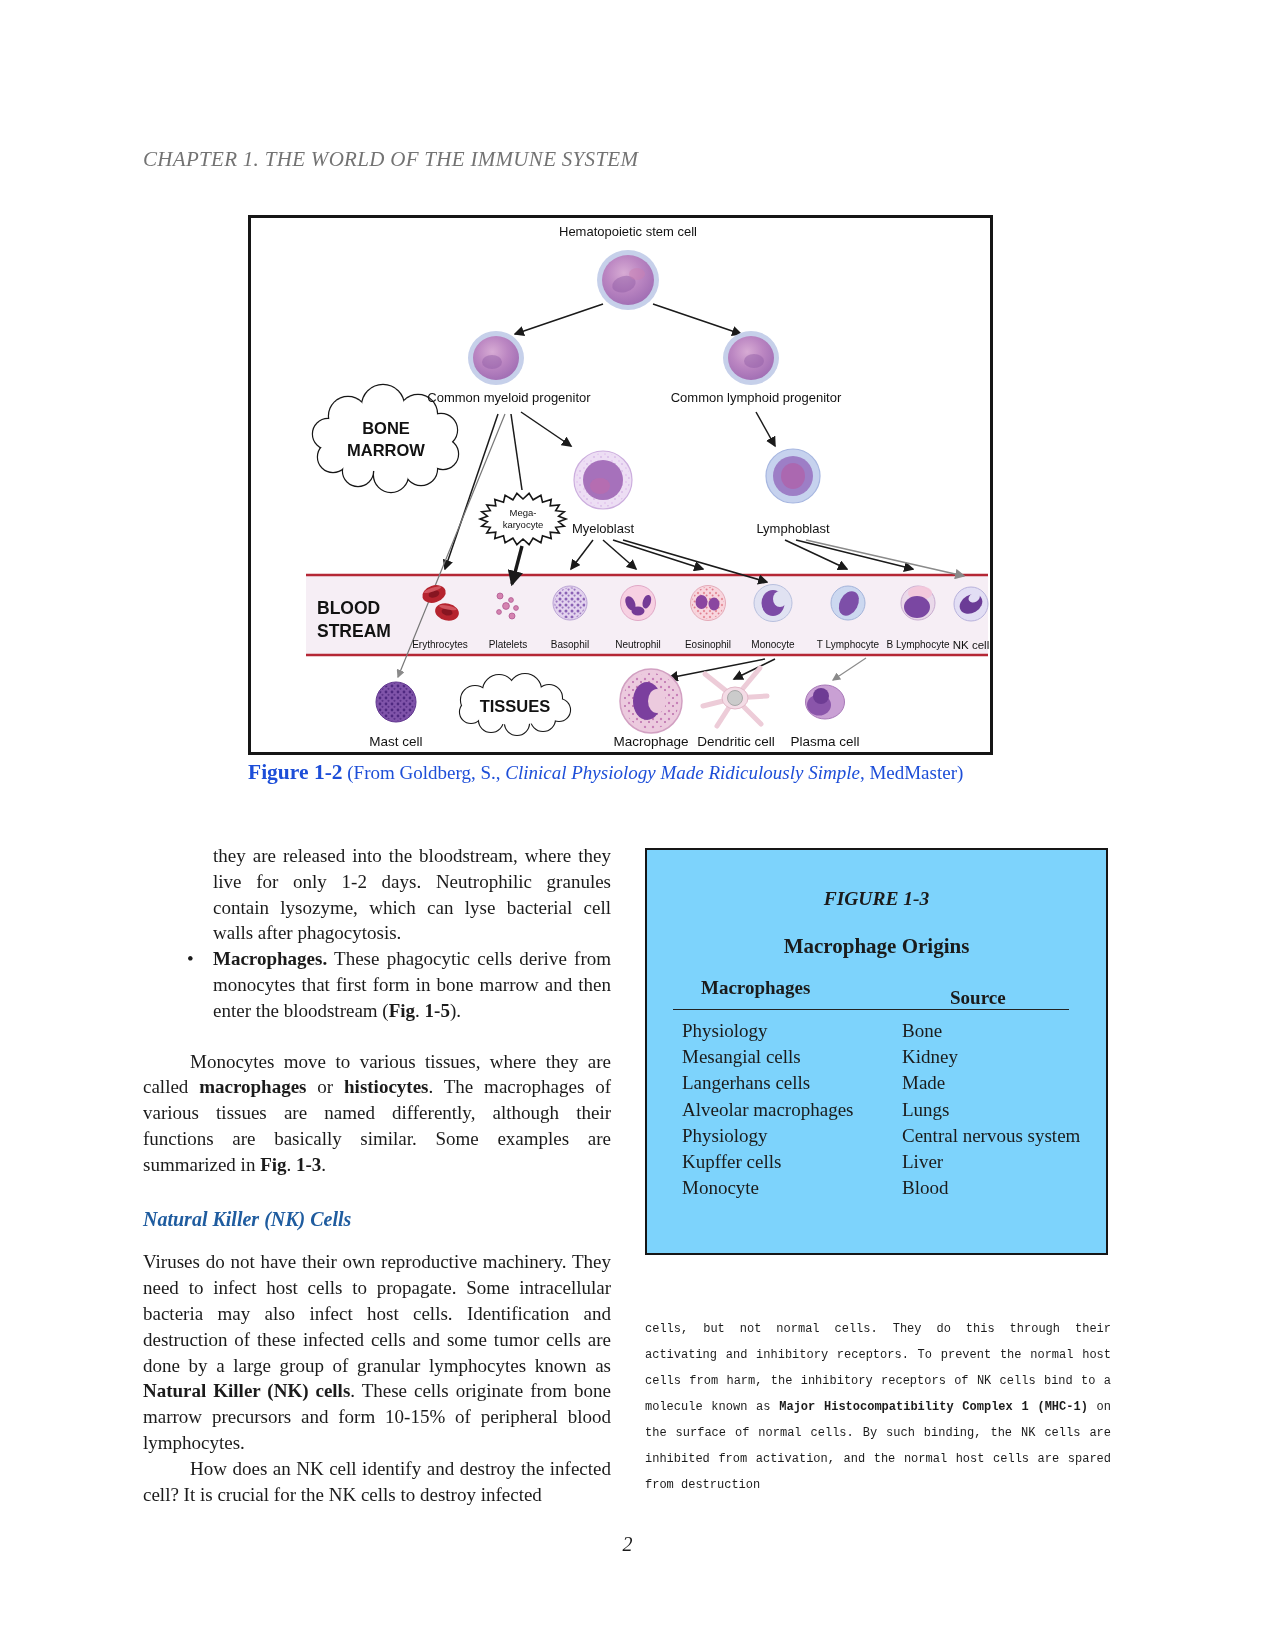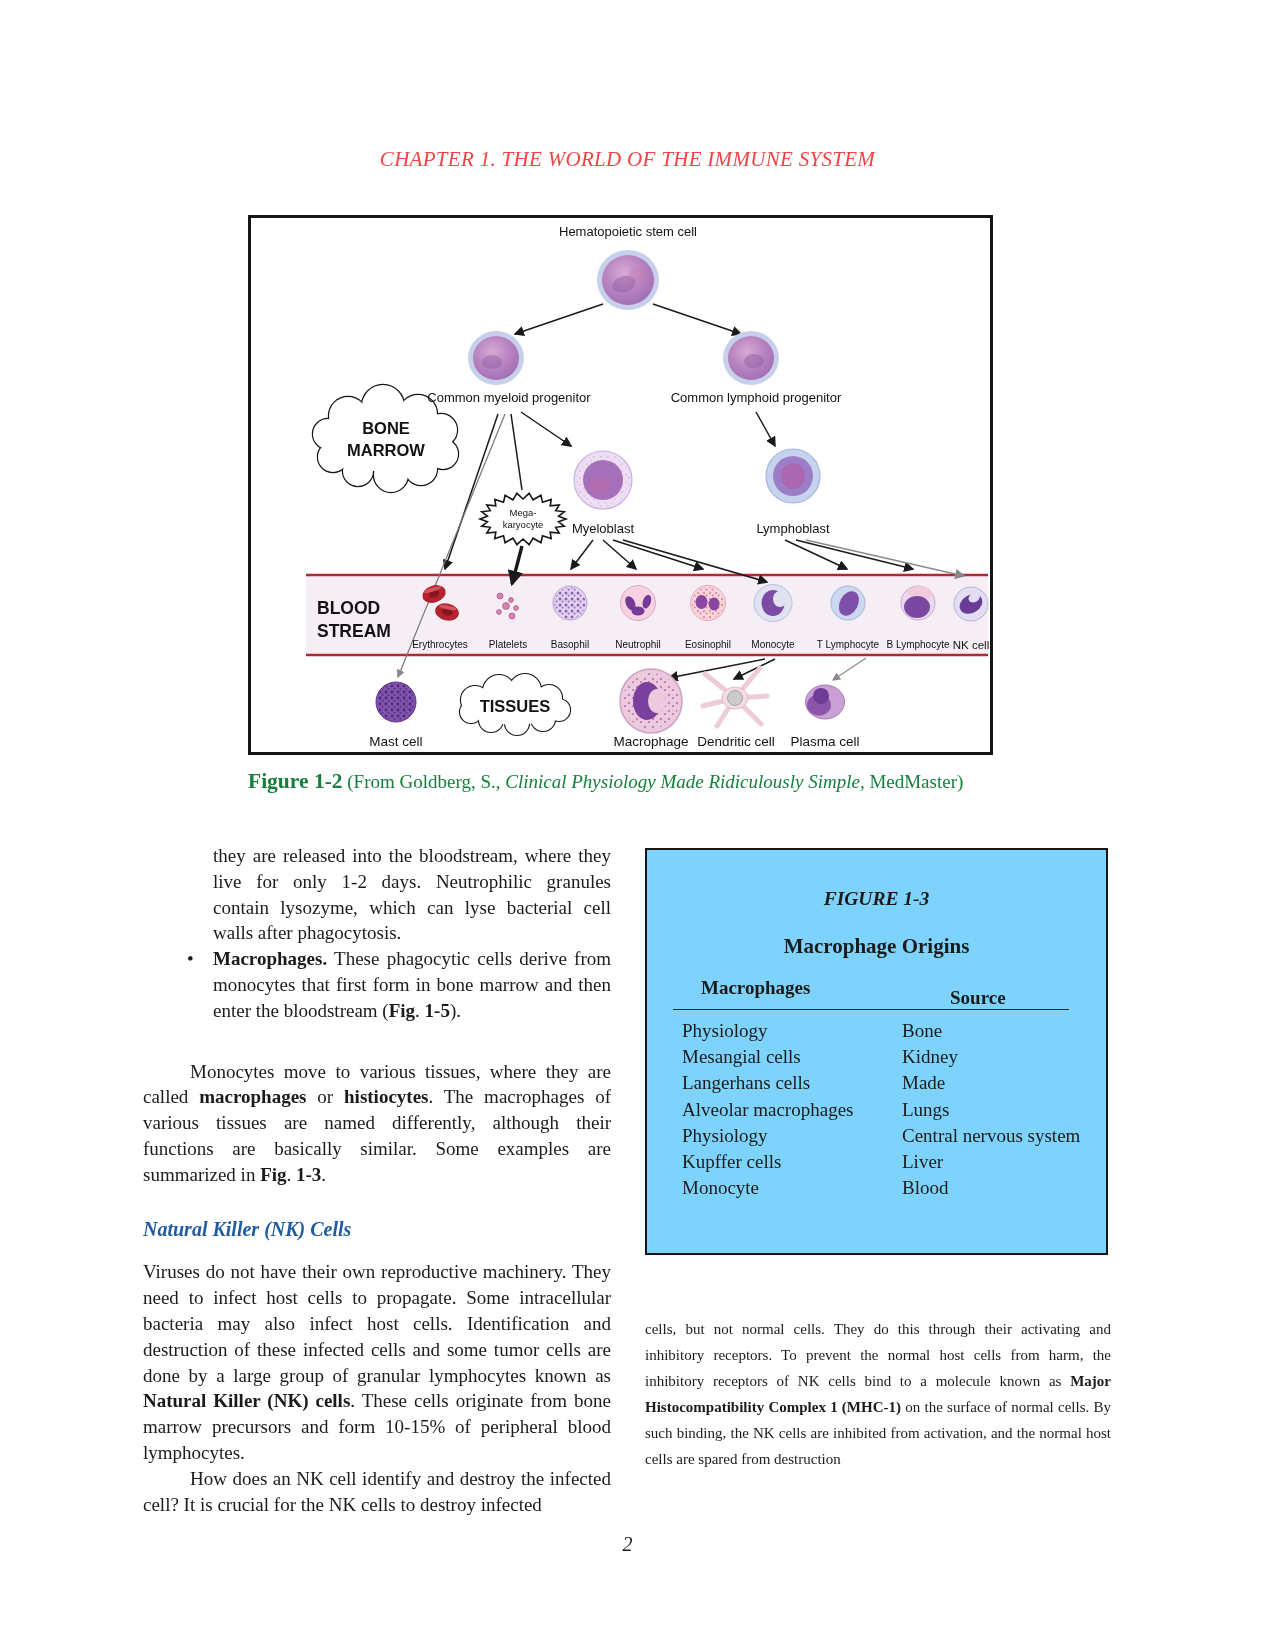--- a/index.html
+++ b/index.html
@@ -6,50 +6,50 @@
   html,body { background:#ffffff; }
   body {
     width:1275px; height:1650px; position:relative; overflow:hidden;
     font-family:"Liberation Serif", serif; color:#1b1b1b;
   }
   .b { font-weight:700; }
   .i { font-style:italic; }
 
   .chapter-header {
     position:absolute; left:143px; top:147px; width:969px;
-    text-align:center; font-style:italic; font-size:21px; letter-spacing:.3px; color:#ef4444;
+    font-style:italic; font-size:21px; letter-spacing:.3px; color:#737373;
   }
 
   .fig-box {
     position:absolute; left:248px; top:215px; width:745px; height:540px;
     border:3px solid #161616; background:#fff;
   }
   .fig-box svg { display:block; }
   svg text { font-family:"Liberation Sans", sans-serif; fill:#121212; }
   svg .lbl   { font-size:13px; }
   svg .lbl-s { font-size:10px; }
   svg .lbl-nk{ font-size:11.5px; }
   svg .lbl-t { font-size:13.5px; }
   svg .big   { font-size:16.5px; font-weight:700; }
   svg .bigbs { font-size:17.5px; font-weight:700; }
   svg .tiny  { font-size:9.5px; }
 
   .caption {
-    position:absolute; left:248px; top:760px; width:760px; font-size:19px; color:#15803d;margin-top:9px;
+    position:absolute; left:248px; top:760px; width:760px; font-size:19px; color:#1d4ed8;
   }
   .caption .cap-label { font-weight:700; font-size:21.5px; }
 
   .col-left {
     position:absolute; left:143px; top:843px; width:468px;
     font-size:19px; line-height:25.8px; text-align:justify;
   }
   .hang { margin-left:70px; }
   .bullet { margin-left:70px; position:relative; }
   .bullet .marker { position:absolute; left:-26px; top:0; }
-  .p-monocytes { margin-top:35px; text-indent:47px; }
+  .p-monocytes { margin-top:25px; text-indent:47px; }
   .nk-heading {
     margin-top:29px; margin-bottom:17px;
     font-size:20px; font-weight:700; font-style:italic; color:#1f5c9f;
   }
   .p-indent { text-indent:47px; }
 
   .fig3-box {
     position:absolute; left:645px; top:848px; width:463px; height:407px;
     border:2.5px solid #161616; background:#7dd3fc;
   }
@@ -65,21 +65,21 @@
   .fig3-h.h1 { left:54px; }
   .fig3-h.h2 { left:303px;margin-top:10px; }
   .fig3-rule { position:absolute; left:26px; top:159px; width:396px; border-top:1.6px solid #222; }
   .fig3-rows { position:absolute; left:0; top:170px; width:100%; }
   .fig3-row { display:flex; height:26.2px; font-size:19px; }
   .fig3-row .c1 { margin-left:35px; width:220px; }
   .fig3-row .c2 { flex:1; }
 
   .col-right {
     position:absolute; left:645px; top:1316px; width:466px;
-    font-size:15px; line-height:26px; text-align:justify;
+    font-size:12px; line-height:26px; text-align:justify;font-family:Liberation Mono, monospace;
   }
 
   .page-num {
     position:absolute; left:143px; top:1533px; width:969px;
     text-align:center; font-style:italic; font-size:20px;
   }
 </style>
 </head>
 <body>
 

